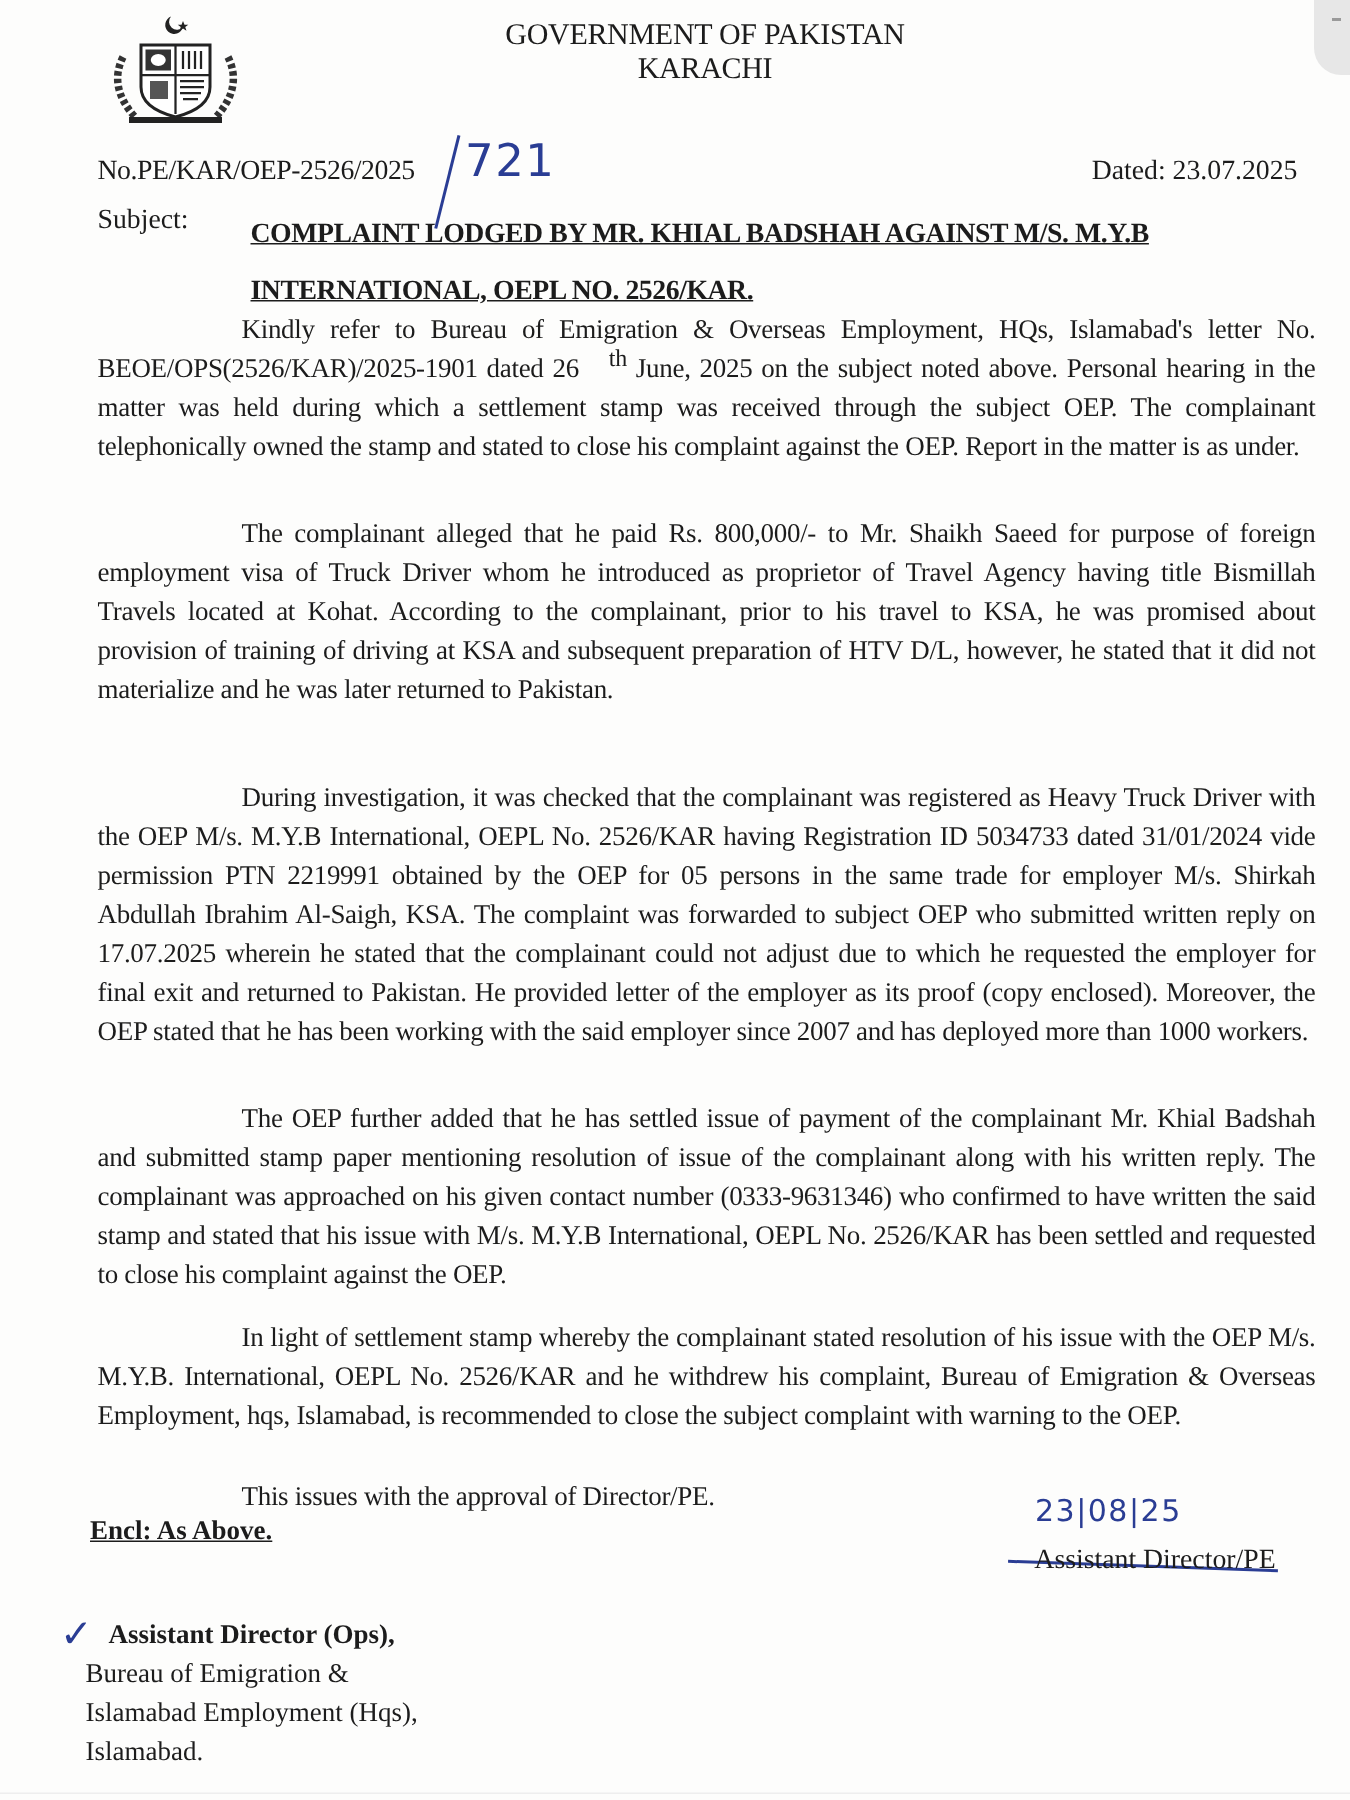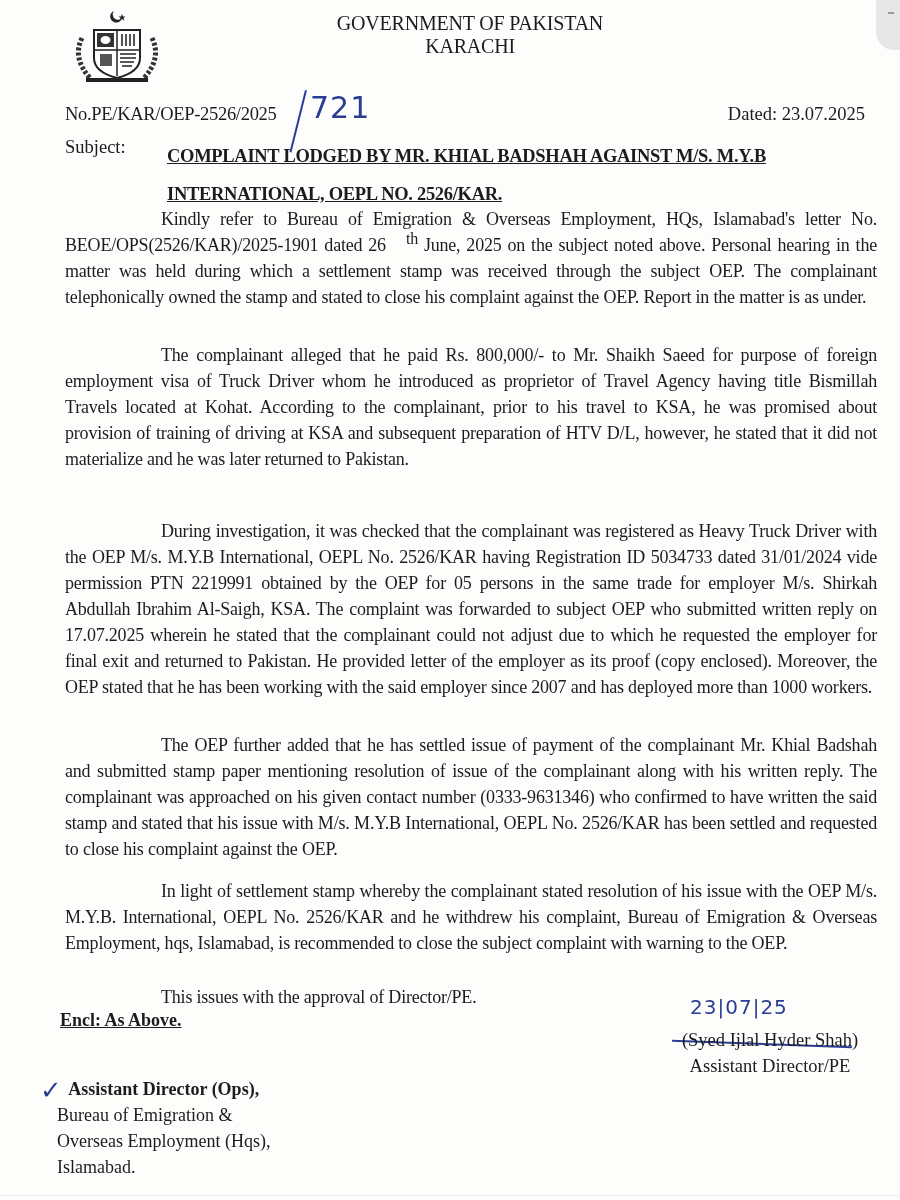--- a/index.html
+++ b/index.html
@@ -113,28 +113,27 @@
 </div>
 <div class="body-text para-5">
   <p>In light of settlement stamp whereby the complainant stated resolution of his issue with the OEP M/s. M.Y.B. International, OEPL No. 2526/KAR and he withdrew his complaint, Bureau of Emigration &amp; Overseas Employment, hqs, Islamabad, is recommended to close the subject complaint with warning to the OEP.</p>
 </div>
 <div class="body-text para-6">
   <p>This issues with the approval of Director/PE.</p>
 </div>
 
 <div class="encl">Encl: As Above.</div>
 
-<div class="signature">23|07|25</div>
+<div class="signature">23|08|25</div>
 <div class="sig-strike"></div>
 <div class="sig-block">
-  <div class="sig-name">(Syed Ijlal Hyder Shah)</div>
   <div>Assistant Director/PE</div>
 </div>
 
 <span class="tick-mark">✓</span>
 <div class="addressee">
   <div class="title">Assistant Director (Ops),</div>
   <div>Bureau of Emigration &amp;</div>
-  <div>Overseas Employment (Hqs),</div>
+  <div>Islamabad Employment (Hqs),</div>
   <div>Islamabad.</div>
 </div>
 
 <div class="faint-line"></div>
 
 </body></html>

